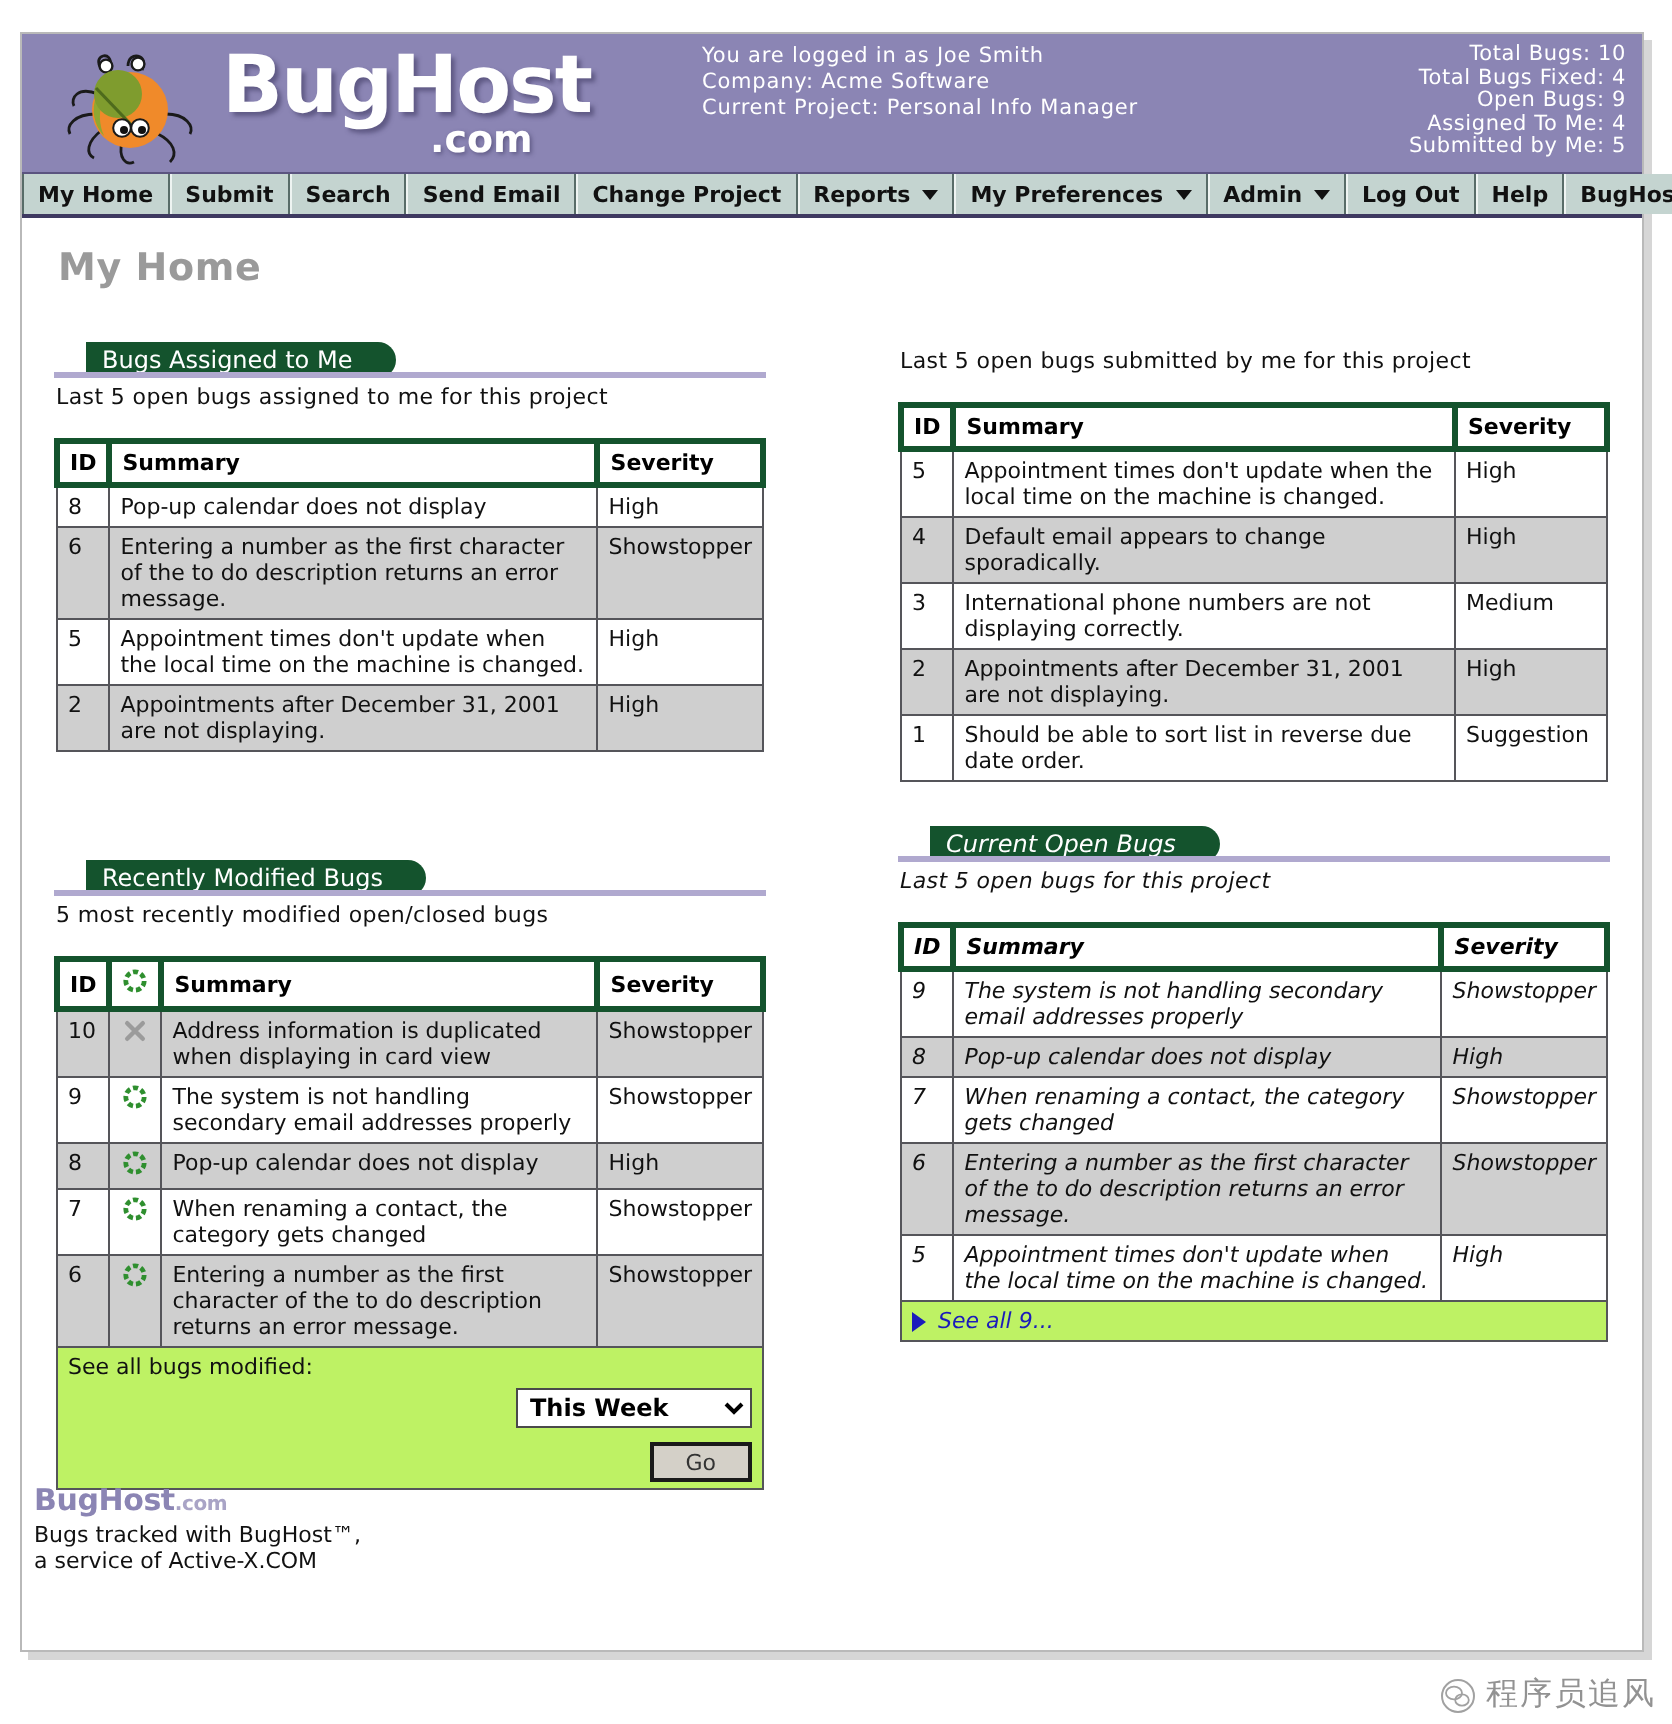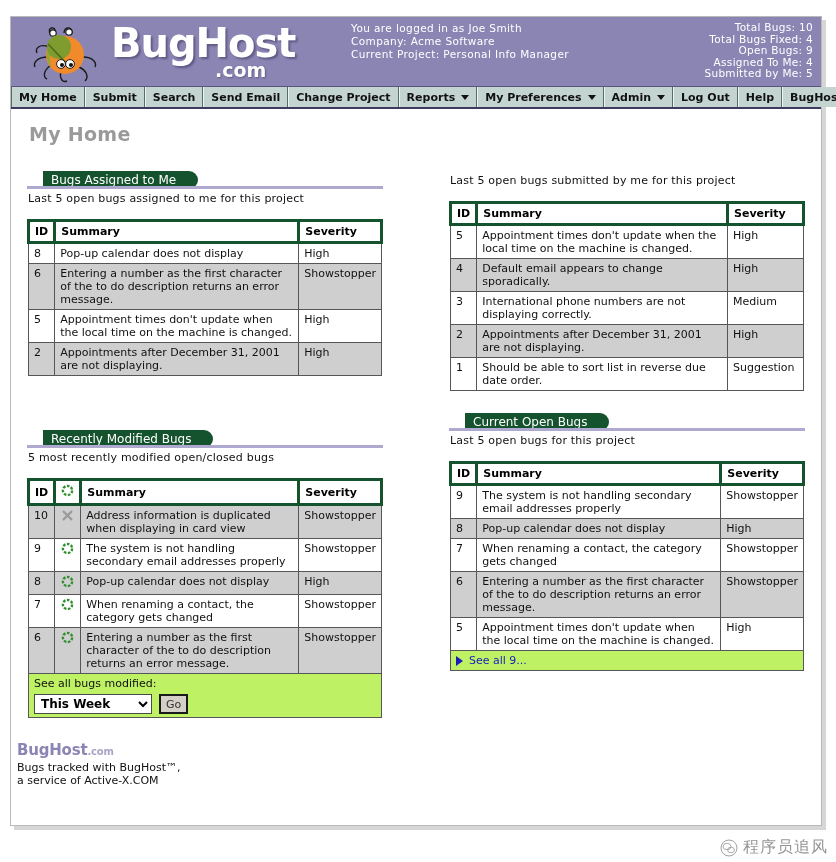--- a/index.html
+++ b/index.html
@@ -178,38 +178,38 @@
   th.c-id { width: 26px; }
   td.c-icon, th.c-icon { width: 24px; text-align: center; }
   td.c-sum { }
   .footer-cell {
     border: 1px solid #55555a;
     border-top: 1px solid #55555a;
     padding: 5px 5px 7px 5px;
     background: #bef264;
   }
   .footer-label { font-size: 11px; color: #111111; margin-bottom: 4px; }
-  .selectrow { display: flex; align-items: flex-end; gap: 7px; }
+  .selectrow { display: flex; align-items: flex-end; gap: 7px; flex-direction: column; }
   select.period {
     width: 118px; height: 20px;
     font-size: 12px; font-weight: bold;
     font-family: "DejaVu Sans", sans-serif;
     border: 1px solid #4a4a4a;
     background: #ffffff;
     padding: 0 2px;
   }
   button.go {
     height: 20px;
     min-width: 26px;
     font-size: 11px;
     font-family: "DejaVu Sans", sans-serif;
     background: #d4d0c8;
     border: 2px solid #1a1a1a;
     color: #333333;
-    padding: 0 5px;
+    padding: 0 16px;
     cursor: pointer;
   }
   .seeall {
     display: flex; align-items: center; gap: 6px;
     font-size: 11px;
     color: #1b1bbb;
     cursor: pointer;
   }
   .tri-right {
     width: 0; height: 0;
@@ -534,21 +534,21 @@
                 </tr>
                 <tr>
                   <td class="c-id">1</td>
                   <td class="c-sum">Should be able to sort list in reverse due date order.</td>
                   <td class="c-sev">Suggestion</td>
                 </tr>
               </tbody>
             </table>
           </div>
 
-          <div class="panel" style="margin-top:18px;">
+          <div class="panel" style="margin-top:18px;font-style:italic;">
             <div class="panel-head">
               <div class="tab">Current Open Bugs</div>
               <div class="rule"></div>
             </div>
             <div class="panel-sub">Last 5 open bugs for this project</div>
             <table class="bugs">
               <thead>
                 <tr>
                   <th class="c-id">ID</th>
                   <th>Summary</th>

